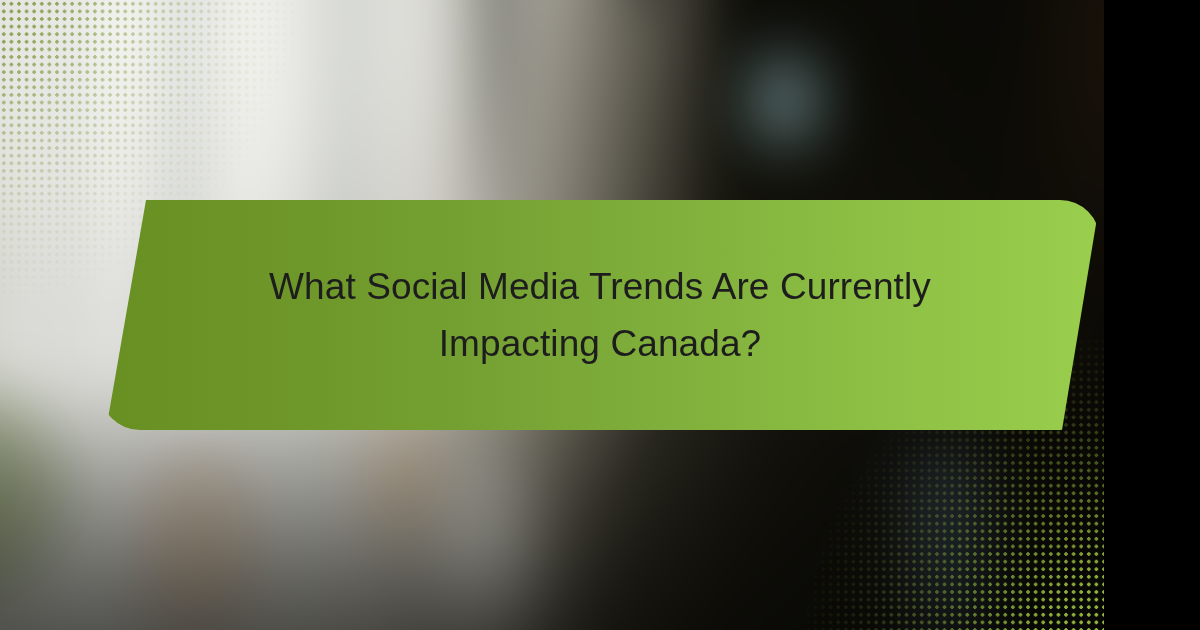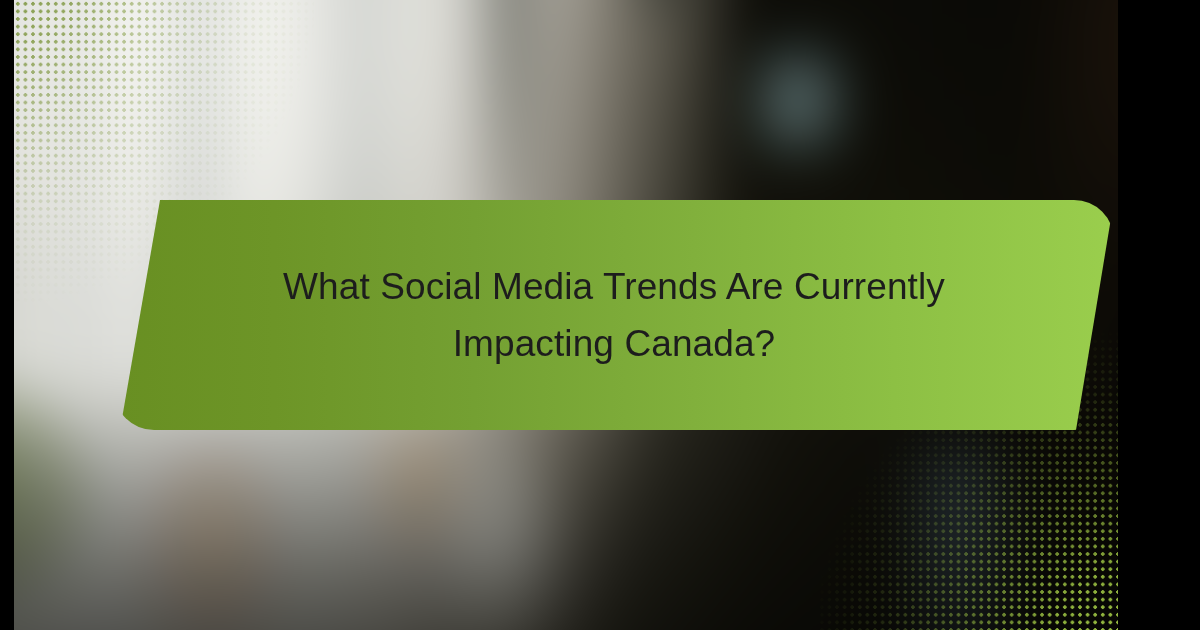--- a/index.html
+++ b/index.html
@@ -11,21 +11,20 @@
   body {
     font-family: "Liberation Sans", "DejaVu Sans", sans-serif;
   }
 
   #stage {
     position: relative;
     width: 1104px;
     height: 630px;
     overflow: hidden;
     background: #0ea5e9;
-    margin-left: 14px;
   }
 
   
   .bg-photo {
     position: absolute;
     inset: -60px;
     filter: blur(26px) saturate(0.92);
     transform: scale(1.06);
   }
 

